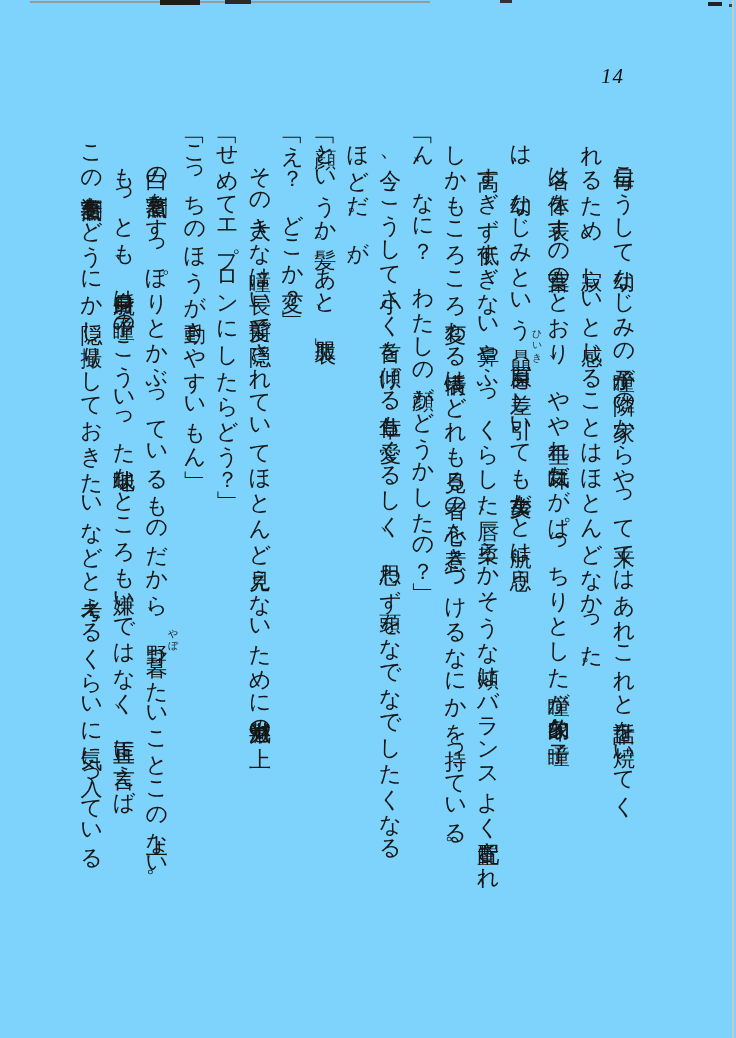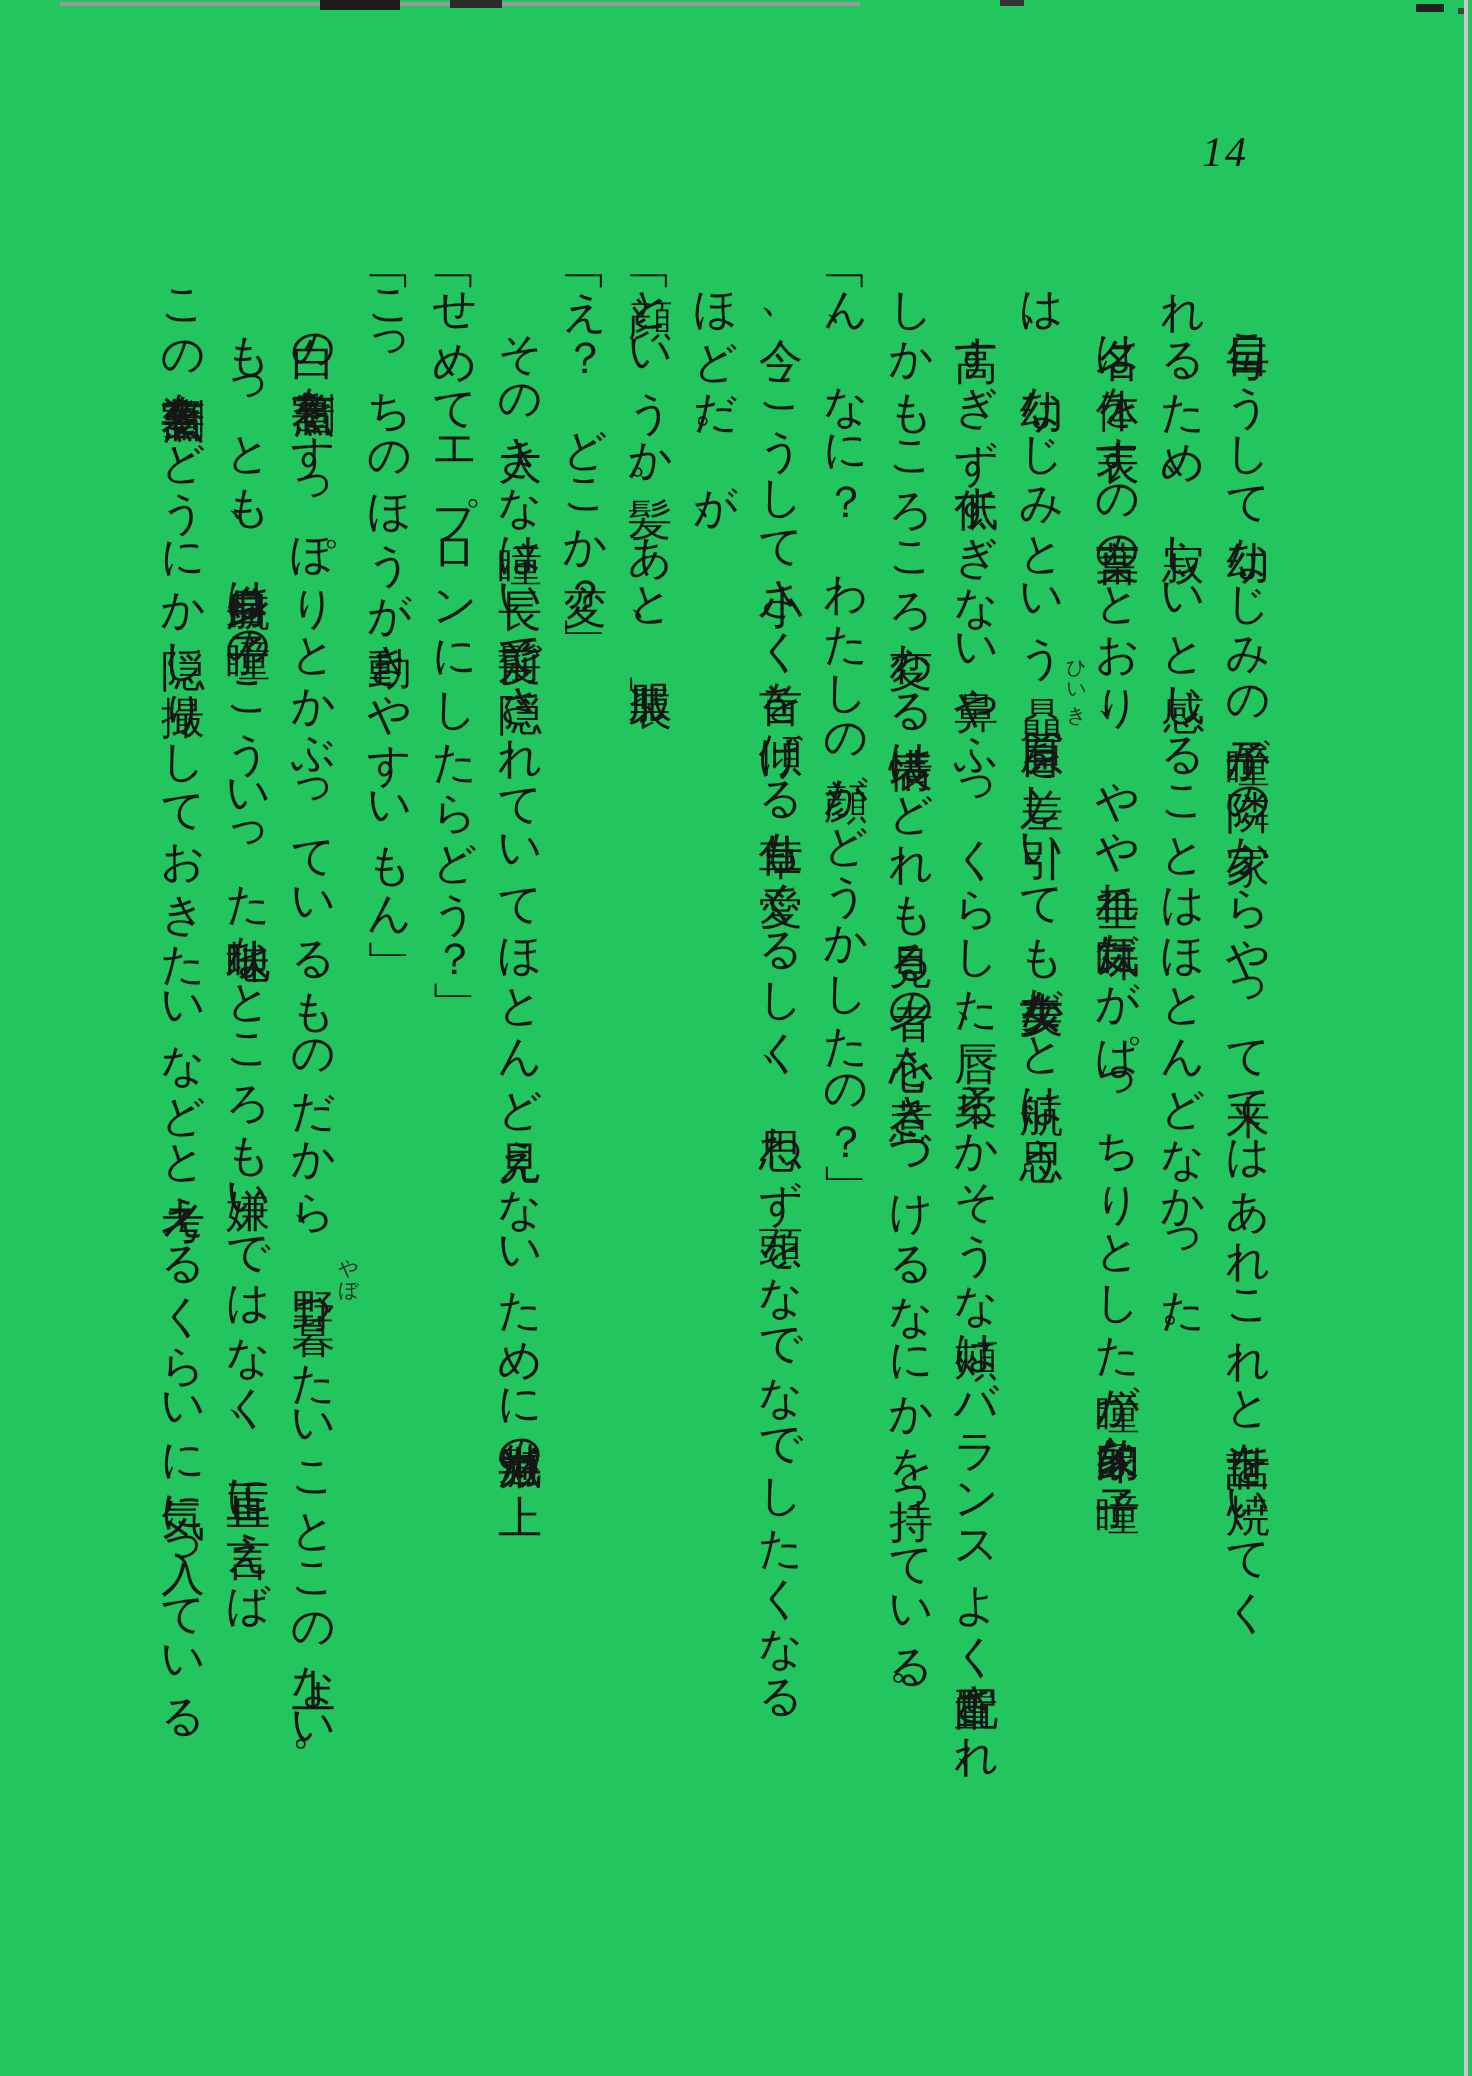--- a/index.html
+++ b/index.html
@@ -4,21 +4,21 @@
 <style>
   html, body {
     margin: 0;
     padding: 0;
     background: #ffffff;
   }
   .page {
     position: relative;
     width: 736px;
     height: 1038px;
-    background: #22c55e;
+    background: #7dd3fc;
     overflow: hidden;
     font-family: "Liberation Serif", "DejaVu Serif", serif;
     color: #1c1c1c;
   }
   
   .artifact { position: absolute; pointer-events: none; }
   .a-line1   { left: 30px;  top: 1px; width: 400px; height: 2px; background: #9a9a9a; }
   .a-blob1   { left: 160px; top: 0;   width: 40px;  height: 5px; background: #1c1c1c; }
   .a-blob2   { left: 225px; top: 0;   width: 26px;  height: 4px; background: #2a2a2a; }
   .a-dash1   { left: 500px; top: 0;   width: 12px;  height: 3px; background: #333333; }

